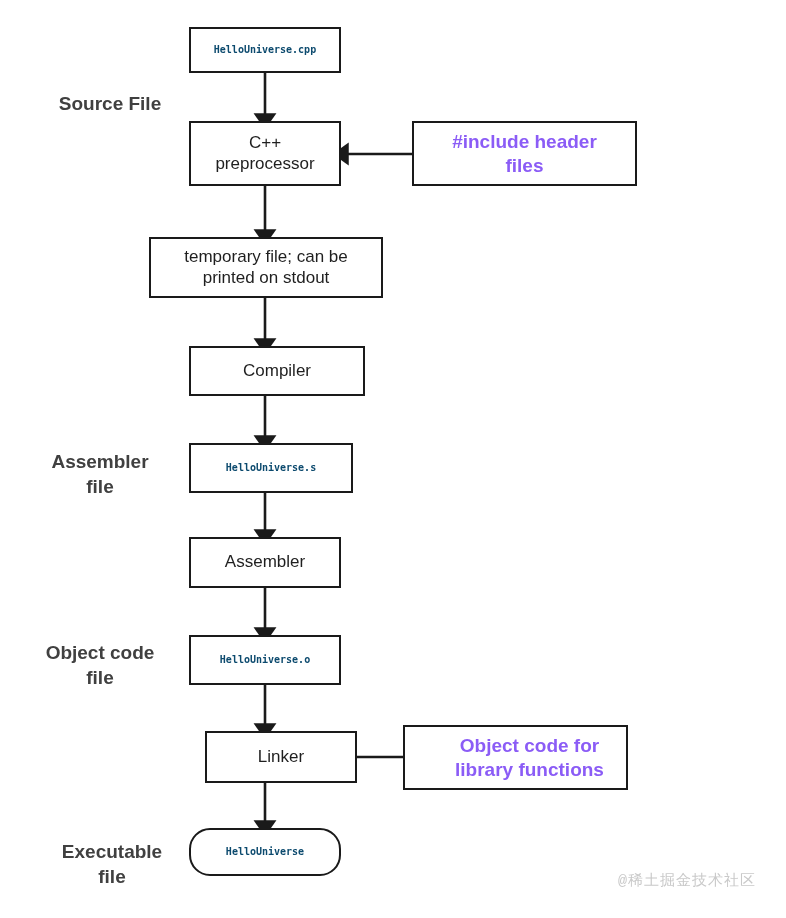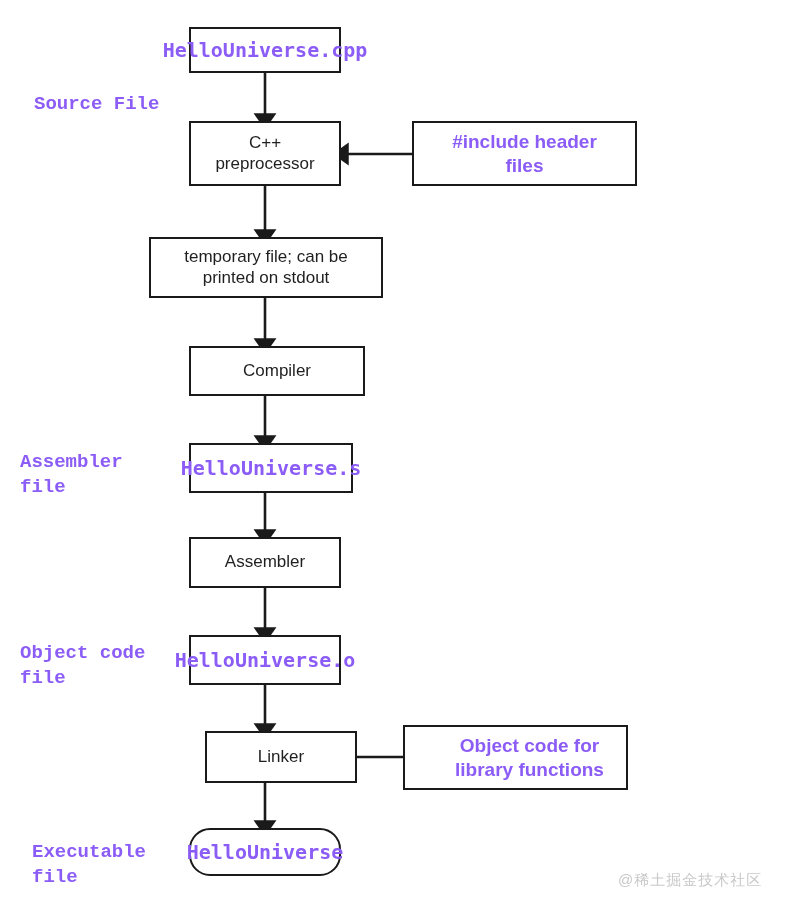--- a/index.html
+++ b/index.html
@@ -44,44 +44,44 @@
   }
   .node.sans .txt {
     font-family: "Liberation Sans", sans-serif;
     font-weight: 400;
     font-size: 17px;
     color: #1f1f1f;
   }
   .node.mono .txt {
     font-family: "DejaVu Sans Mono", "Liberation Mono", monospace;
     font-weight: 700;
-    font-size: 20px;
+    font-size: 10px;
     letter-spacing: 0px;
-    color: #8b5cf6;
+    color: #0c4a6e;
     text-align: right;
   }
   .node.strong .txt {
     font-family: "Liberation Sans", sans-serif;
     font-weight: 700;
     font-size: 19px;
     color: #8b5cf6;
   }
   .stage-label {
     position: absolute;
-    font-family: Liberation Mono, monospace;
+    font-family: Liberation Sans, sans-serif;
     font-weight: 700;
     font-size: 19px;
-    color: #8b5cf6;
-    text-align: left;
+    color: #404040;
+    text-align: center;
     line-height: 1.3;
     white-space: pre-line;
   }
   .watermark {
     position: absolute;
-    font-family: Liberation Sans, sans-serif;
+    font-family: Liberation Mono, monospace;
     font-size: 15px;
     color: #c9c9c9;
     white-space: nowrap;
     letter-spacing: 1px;
   }
 </style>
 </head>
 <body>
 
 <div id="canvas">

